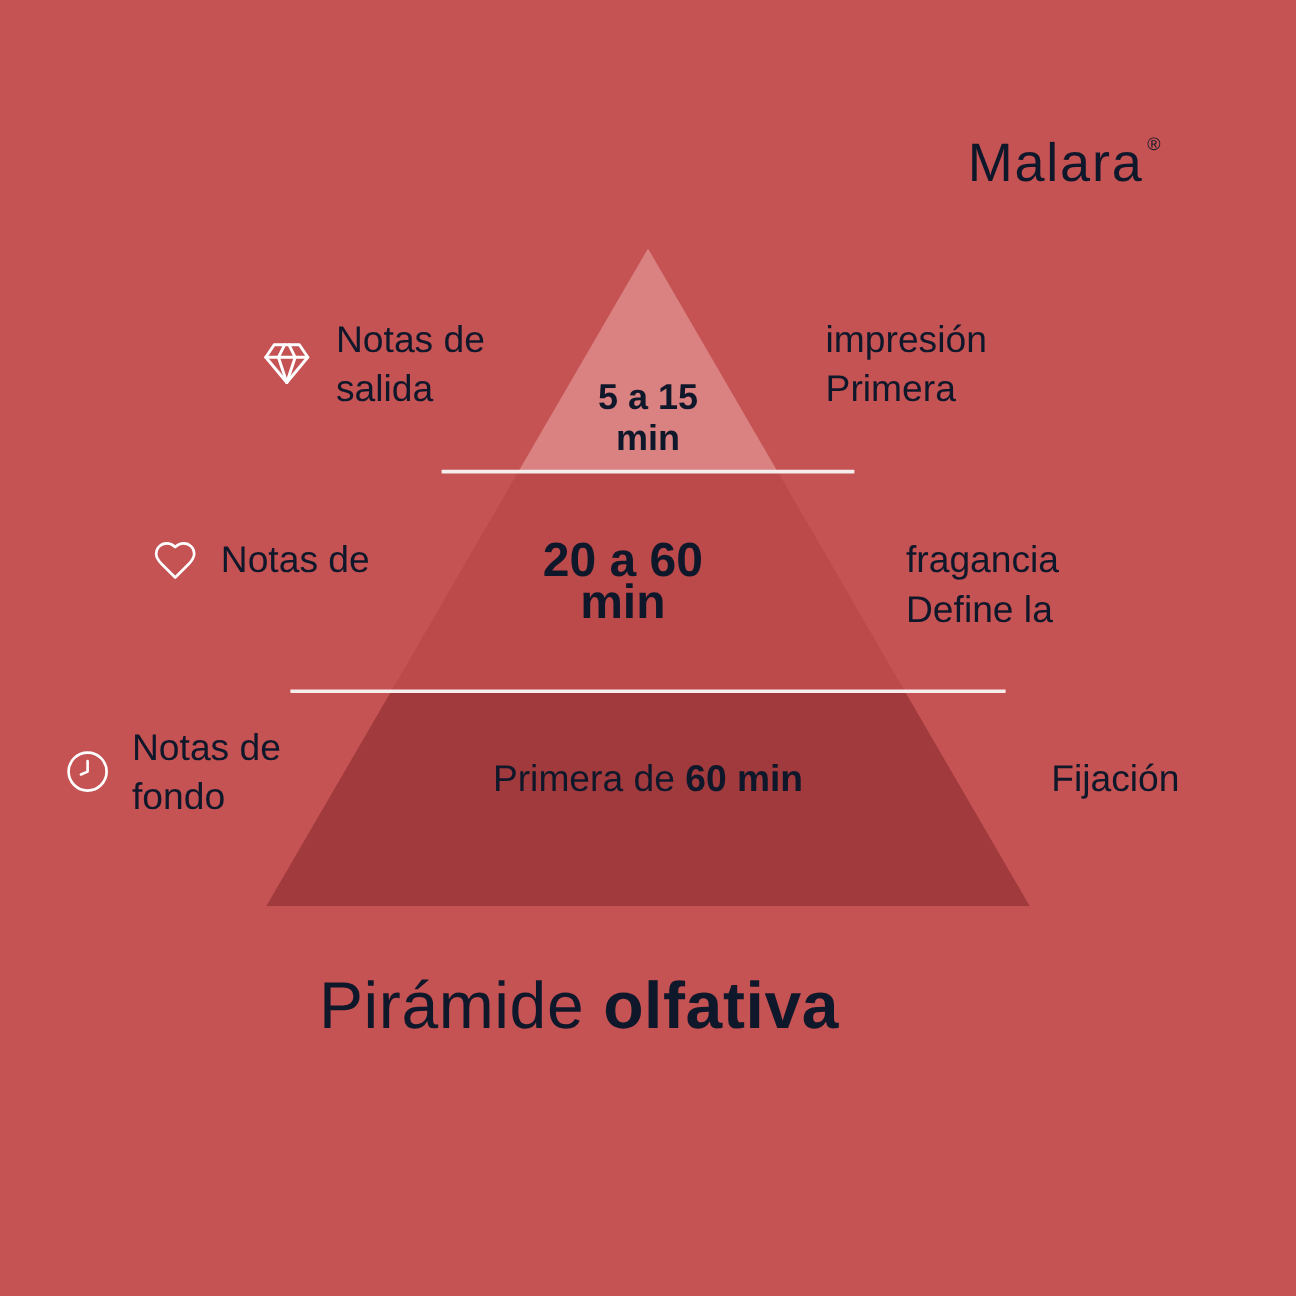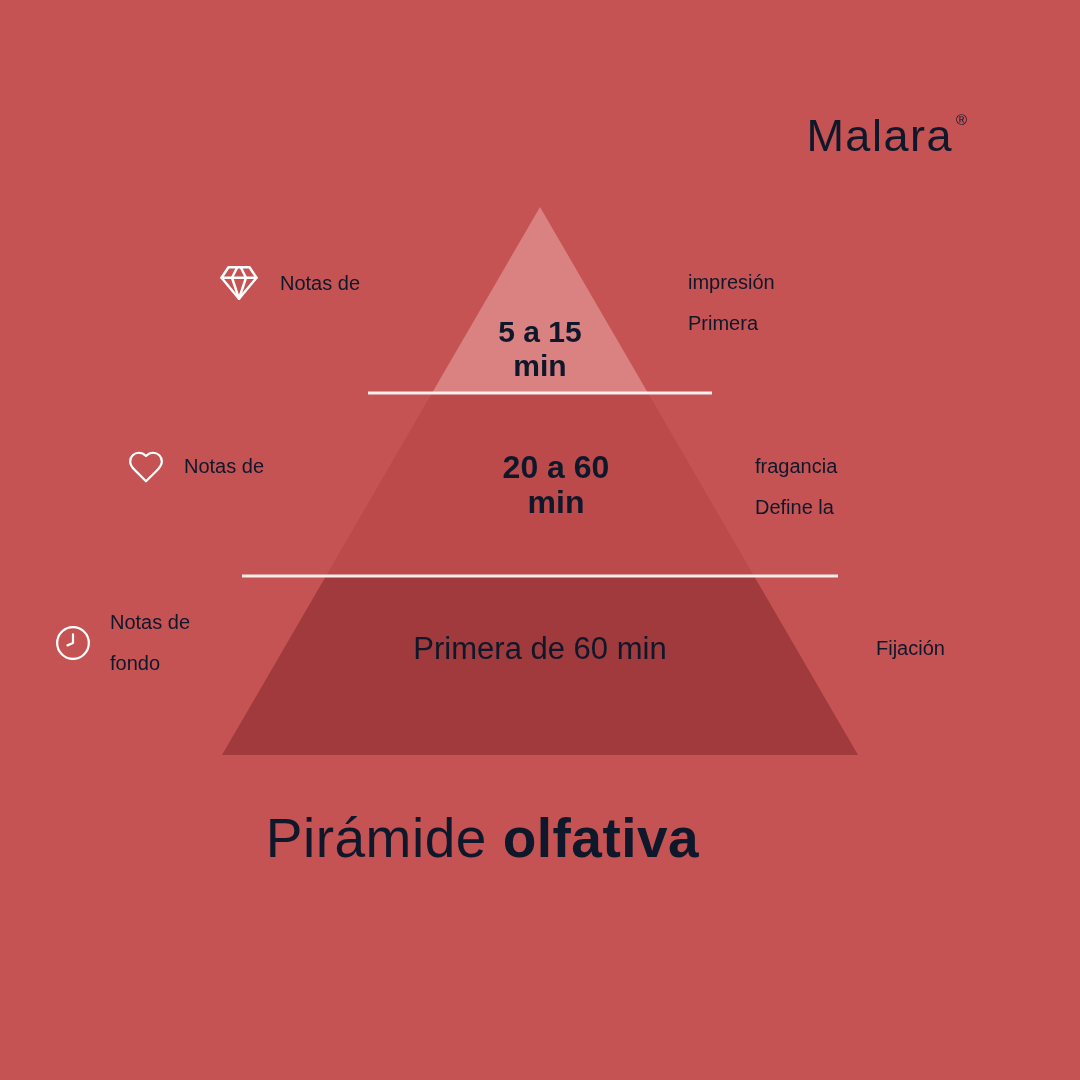--- a/index.html
+++ b/index.html
@@ -39,34 +39,34 @@
     height: 1080px;
   }
 
   
   .time {
     position: absolute;
     text-align: center;
     font-weight: 700;
   }
   .time-top    { left: 430px; top: 287px; width: 220px; font-size: 30px; line-height: 34px; margin-top: 28px; }
-  .time-middle { left: 426px; top: 450px; width: 260px; font-size: 32px; line-height: 35px; }
+  .time-middle { left: 389px; top: 450px; width: 260px; font-size: 40px; line-height: 35px; }
   .time-bottom { left: 290px; top: 632px; width: 500px; font-size: 31px; line-height: 34px; font-weight: 400; }
-  .time-bottom .bold { font-weight: 400; text-align: right; }
+  .time-bottom .bold { font-weight: 700; text-align: right; }
 
   
   .side-row {
     position: absolute;
     display: flex;
     align-items: center;
     gap: 18px;
   }
   .side-row .icon { flex: 0 0 auto; display: block; }
   .side-row .txt, .right-col {
-    font-size: 20px;
+    font-size: 31px;
     line-height: 41px;
     font-weight: 400;
   }
   .row-salida  { left: 216px; top: 262px; }
   .row-corazon { left: 126px; top: 446px; }
   .row-fondo   { left: 54px;  top: 602px; }
 
   .right-col { position: absolute; }
   .col-primera  { left: 688px; top: 262px; }
   .col-define   { left: 755px; top: 446px; }
@@ -126,20 +126,21 @@
 
   <div class="side-row row-salida">
     <svg class="icon" width="46" height="42" viewBox="0 0 24 24">
       <path d="M6 3h12l4 6-10 12L2 9z"></path>
       <path d="M11 3 8 9l4 12"></path>
       <path d="M13 3l3 6-4 12"></path>
       <path d="M2 9h20"></path>
     </svg>
     <div class="txt">
       <div>Notas de</div>
+      <div>salida</div>
     </div>
   </div>
 
   <div class="side-row row-corazon">
     <svg class="icon" width="40" height="38" viewBox="0 0 24 24">
       <path d="M19 14c1.49-1.46 3-3.21 3-5.5A5.5 5.5 0 0 0 16.5 3c-1.76 0-3 .5-4.5 2-1.5-1.5-2.74-2-4.5-2A5.5 5.5 0 0 0 2 8.5c0 2.3 1.5 4.05 3 5.5l7 7Z"></path>
     </svg>
     <div class="txt">
       <div>Notas de</div>
     </div>

